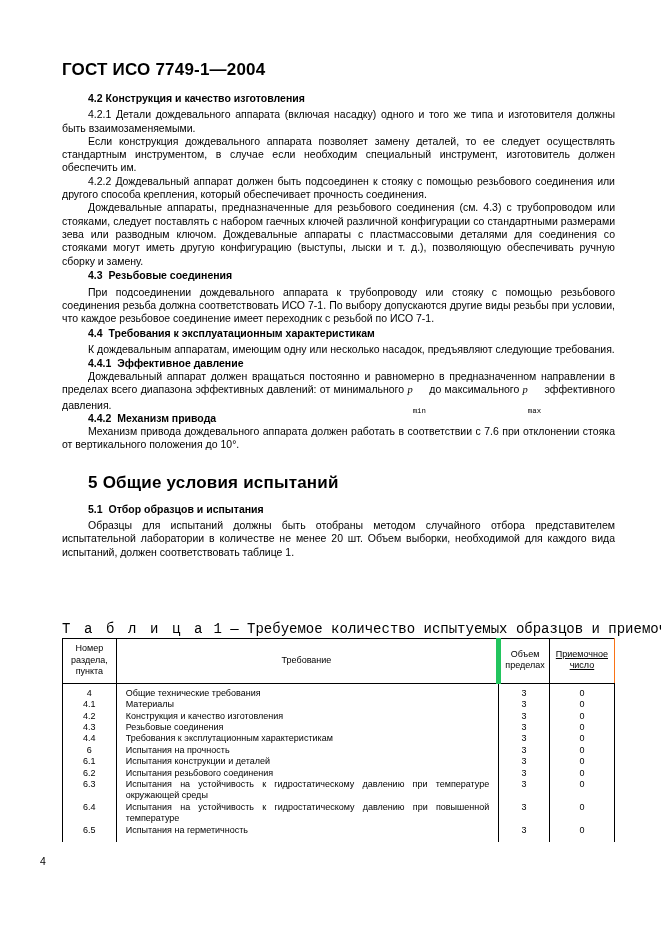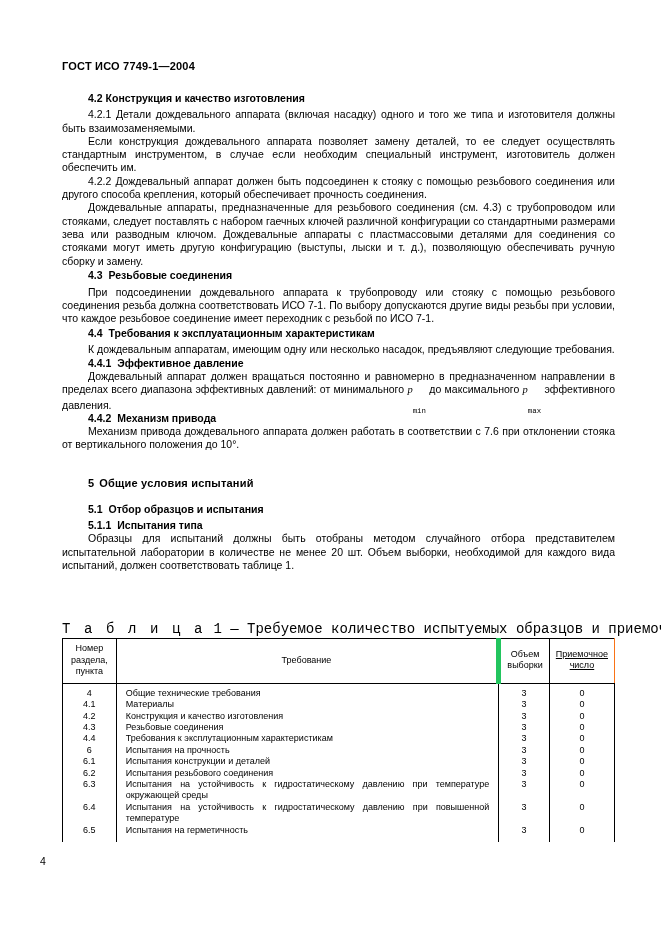--- a/index.html
+++ b/index.html
@@ -14,21 +14,21 @@
   }
   .page{
     position:absolute;
     left:0;top:0;width:661px;height:936px;
     box-sizing:border-box;
   }
   
   .runhead{
     position:absolute;
     left:62px;top:60px;
-    font-size:11px;
+    font-size:17px;
     font-weight:bold;
     letter-spacing:.2px;
     white-space:nowrap;
   }
   
   .col{
     position:absolute;
     left:62px;top:92px;
     width:553px;
   }
@@ -45,21 +45,21 @@
     margin:0;
     font-size:10.5px;
     font-weight:bold;
     line-height:13.3px;
     text-indent:26px;
     text-align:left;
   }
   .h3 .num{margin-right:3px;}
   .h2{
     margin:0;
-    font-size:11px;
+    font-size:17px;
     font-weight:bold;
     line-height:16px;
     text-indent:26px;
     text-align:left;
     letter-spacing:.2px;
   }
   .h2 .num{margin-right:5px;}
   .gap-h3-top{margin-top:1.5px;}
   .sec5-space{height:23px;}
   .sec5-after{height:12px;}
@@ -168,21 +168,20 @@
     <div class="h3"><span class="num">4.4.2</span>&nbsp;<span>Механизм привода</span></div>
     <p class="ind">Механизм привода дождевального аппарата должен работать в соответствии с 7.6 при отклонении стояка от вертикального положения до 10°.</p>
 
     <div class="sec5-space"></div>
     <div class="h2"><span class="num">5</span><span>Общие условия испытаний</span></div>
     <div class="sec5-after"></div>
 
     <div class="h3"><span class="num">5.1</span>&nbsp;<span>Отбор образцов и испытания</span></div>
     <div class="sp2"></div>
 
-    <div class="h3"><span class="num">5.1.1</span>&nbsp;<span>Испытания типа</span></div>
     <p class="ind">Образцы для испытаний должны быть отобраны методом случайного отбора представителем испытательной лаборатории в количестве не менее 20 шт. Объем выборки, необходимой для каждого вида испытаний, должен соответствовать таблице 1.</p>
 
   </div>
 
   <div class="tcap">
     <span class="sp">Т а б л и ц а</span>&nbsp;<span>1</span>
     <span>—</span>
     <span>Требуемое количество испытуемых образцов и приемочное число</span>
   </div>
 
@@ -197,21 +196,21 @@
       <thead>
         <tr>
           <th class="c1">
             <div>Номер</div>
             <div>раздела,</div>
             <div>пункта</div>
           </th>
           <th class="c2">Требование</th>
           <th class="c3">
             <div>Объем</div>
-            <div>выборки</div>
+            <div>пределах</div>
           </th>
           <th class="c4">
             <div>Приемочное</div>
             <div>число</div>
           </th>
         </tr>
       </thead>
       <tbody id="tbody">
           <tr class="pad">
             <td class="c1">4</td>

